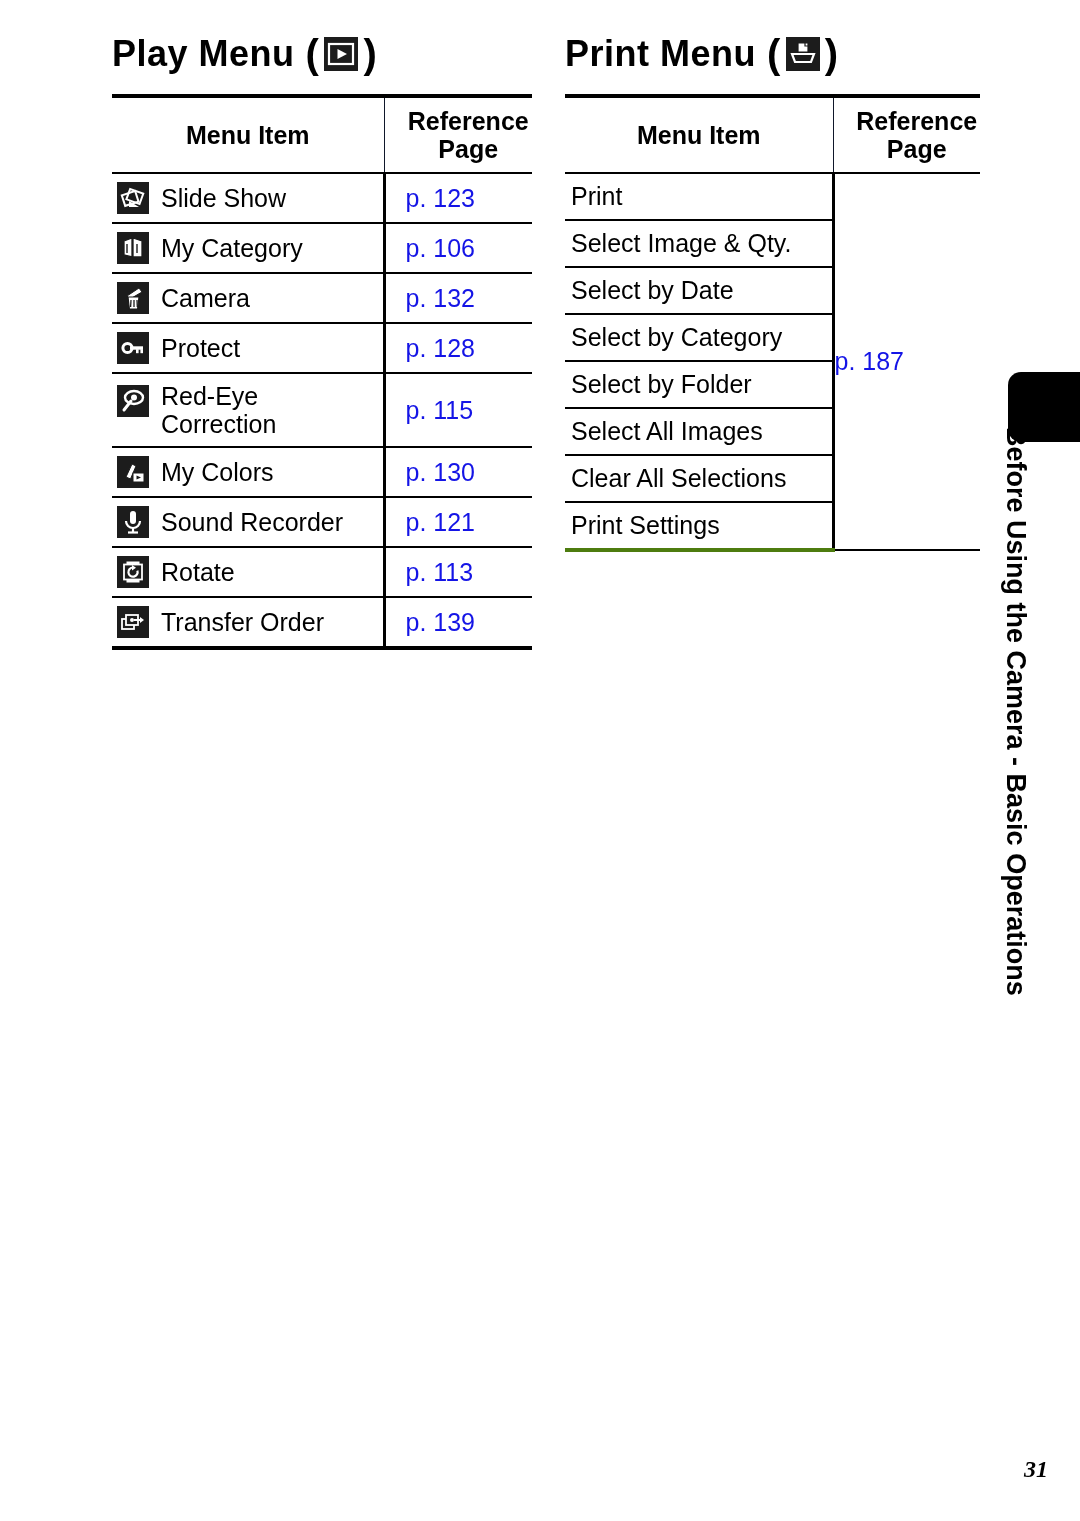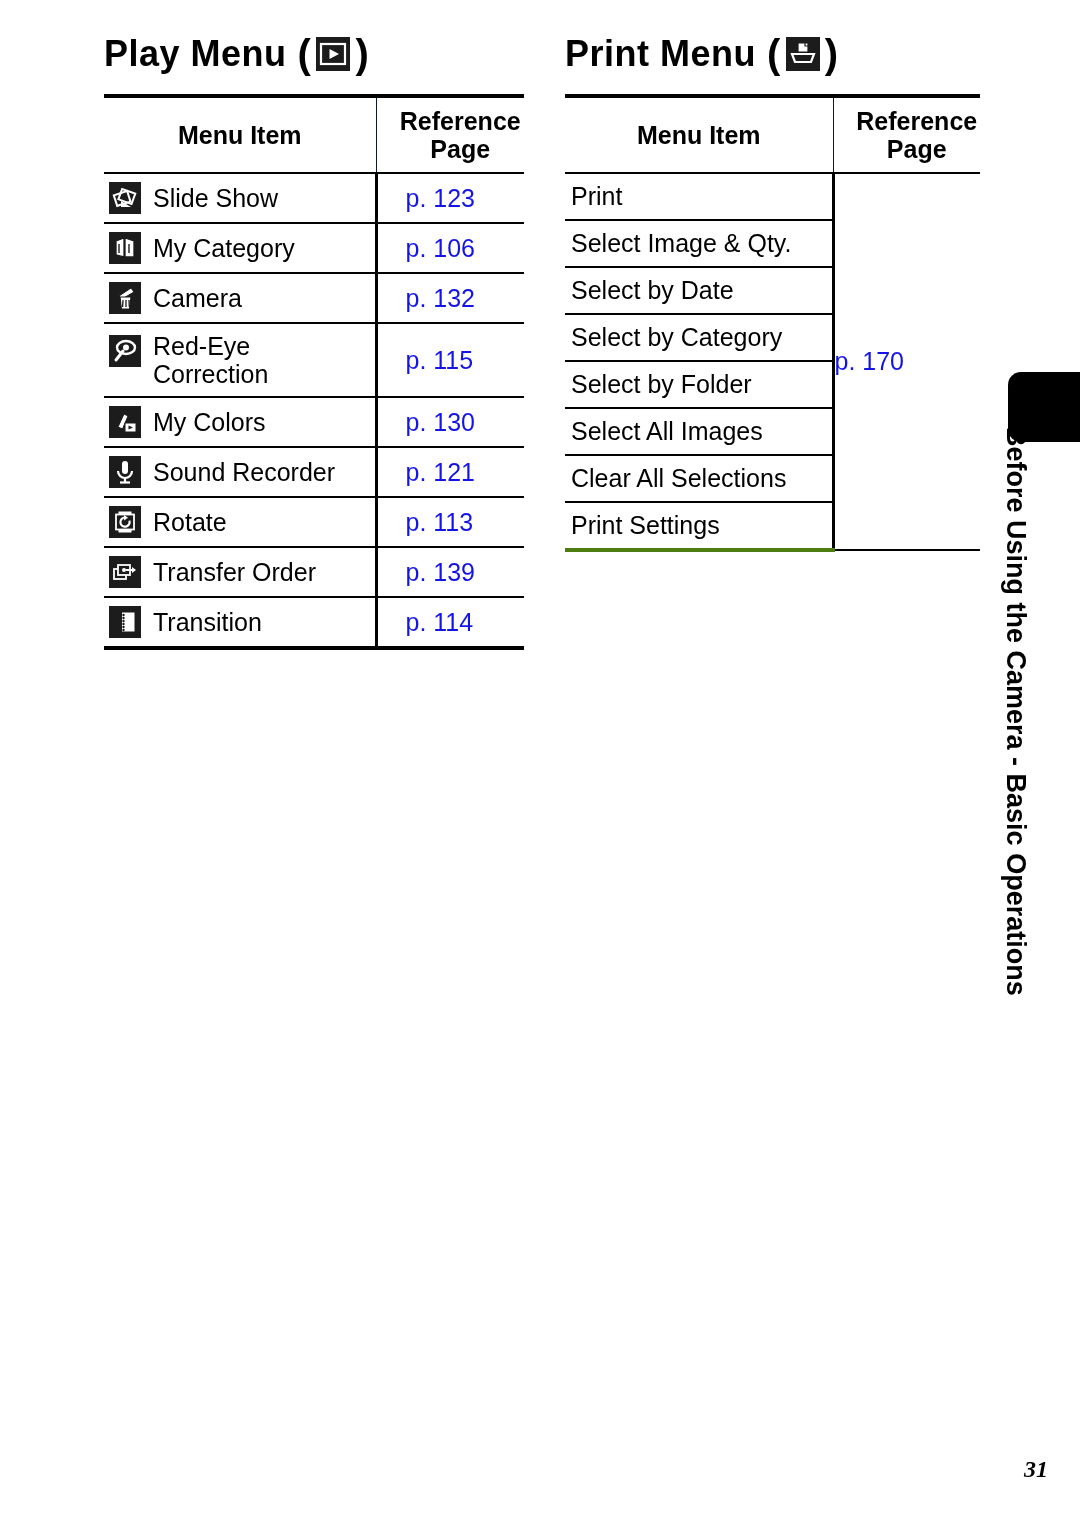--- a/index.html
+++ b/index.html
@@ -12,21 +12,21 @@
     height: 1521px;
     position: relative;
     font-family: "Liberation Sans", sans-serif;
     color: #000000;
     overflow: hidden;
   }
 
   
   .page { position: absolute; inset: 0; }
 
-  .col-left  { position: absolute; left: 104px;  top: 28px; width: 420px; }
+  .col-left  { position: absolute; left: 112px;  top: 28px; width: 420px; }
   .col-right { position: absolute; left: 565px;  top: 28px; width: 415px; }
 
   
   .section-title {
     font-size: 36px;
     font-weight: bold;
     letter-spacing: 0.5px;
     line-height: 1.0;
     white-space: nowrap;
     display: flex;
@@ -82,21 +82,21 @@
     height: 48px;
     font-size: 25px;
   }
   .item-row:last-child td { border-bottom: 4px solid #000; }
 
   .item-row td.cell-item {
     padding-left: 5px;
   }
   .item-row td.cell-ref {
     border-left: 3px solid #000;
-    padding-left: 28px;
+    padding-left: 20px;
     color: #1414e6;
     font-size: 25px;
   }
   .cell-ref-span {
     border-left: 3px solid #000;
     padding-left: 14px;
     color: #1414e6;
     font-size: 25px;
     vertical-align: middle;
     border-bottom: 4px solid #000;
@@ -240,20 +240,36 @@
                   <line x1="17" y1="18" x2="17" y2="25" stroke="#1c1c1c" stroke-width="1.3"></line>
                   <line x1="20" y1="18" x2="20.3" y2="25" stroke="#1c1c1c" stroke-width="1.3"></line>
                 </svg>
               </span>
               <span class="item-label">Camera</span>
             </div>
           </td>
           <td class="cell-ref">p. 132</td>
         </tr>
 
+        <tr class="item-row">
+          <td class="cell-item">
+            <div class="item-inner">
+              <span class="row-icon">
+                <svg width="32" height="32" viewBox="0 0 32 32" aria-hidden="true">
+                  <circle cx="10.5" cy="16" r="4.6" fill="none" stroke="#fff" stroke-width="3"></circle>
+                  <rect x="13" y="14.3" width="13" height="3.4" fill="#fff"></rect>
+                  <rect x="19" y="17.2" width="2.6" height="4" fill="#fff"></rect>
+                  <rect x="23.4" y="17.2" width="2.6" height="4" fill="#fff"></rect>
+                </svg>
+              </span>
+              <span class="item-label">Protect</span>
+            </div>
+          </td>
+          <td class="cell-ref">p. 128</td>
+        </tr>
 
         <tr class="item-row" style="height:72px">
           <td class="cell-item" style="height:72px">
             <div class="item-inner" style="align-items:flex-start">
               <span class="row-icon" style="margin-top:3px">
                 <svg width="32" height="32" viewBox="0 0 32 32" aria-hidden="true">
                   <ellipse cx="17" cy="12.5" rx="9" ry="6.5" fill="none" stroke="#fff" stroke-width="2.4"></ellipse>
                   <circle cx="17" cy="12.5" r="3" fill="#fff"></circle>
                   <line x1="14" y1="16" x2="7" y2="25" stroke="#fff" stroke-width="3" stroke-linecap="round"></line>
                 </svg>
@@ -329,40 +345,20 @@
                   <line x1="17" y1="14" x2="25" y2="14" stroke="#fff" stroke-width="2"></line>
                   <polygon points="23,11 27,14 23,17" fill="#fff"></polygon>
                 </svg>
               </span>
               <span class="item-label">Transfer Order</span>
             </div>
           </td>
           <td class="cell-ref">p. 139</td>
         </tr>
 
-        <tr class="item-row">
-          <td class="cell-item">
-            <div class="item-inner">
-              <span class="row-icon">
-                <svg width="32" height="32" viewBox="0 0 32 32" aria-hidden="true">
-                  <rect x="6" y="6" width="20" height="20" fill="#fff" stroke="#1c1c1c" stroke-width="1"></rect>
-                  <rect x="6" y="6" width="7" height="20" fill="#1c1c1c"></rect>
-                  <circle cx="14.5" cy="9" r="1.2" fill="#1c1c1c"></circle>
-                  <circle cx="14.5" cy="12" r="1.2" fill="#1c1c1c"></circle>
-                  <circle cx="14.5" cy="15" r="1.2" fill="#1c1c1c"></circle>
-                  <circle cx="14.5" cy="18" r="1.2" fill="#1c1c1c"></circle>
-                  <circle cx="14.5" cy="21" r="1.2" fill="#1c1c1c"></circle>
-                  <circle cx="14.5" cy="24" r="1.2" fill="#1c1c1c"></circle>
-                </svg>
-              </span>
-              <span class="item-label">Transition</span>
-            </div>
-          </td>
-          <td class="cell-ref">p. 114</td>
-        </tr>
 
       </tbody>
     </table>
   </div>
 
   <div class="col-right">
 
     <div class="section-title">
       <span class="title-text">Print Menu</span>
       <span class="paren">(</span>
@@ -387,21 +383,21 @@
           <th class="col-ref">
             <div>Reference</div>
             <div>Page</div>
           </th>
         </tr>
 
         <tr class="item-row">
           <td class="cell-item">
             <span class="item-label">Print</span>
           </td>
-          <td class="cell-ref-span" rowspan="8">p. 170</td>
+          <td class="cell-ref-span" rowspan="8">p. 187</td>
         </tr>
         <tr class="item-row">
           <td class="cell-item">
             <span class="item-label">Select Image &amp; Qty.</span>
           </td>
         </tr>
         <tr class="item-row">
           <td class="cell-item">
             <span class="item-label">Select by Date</span>
           </td>

